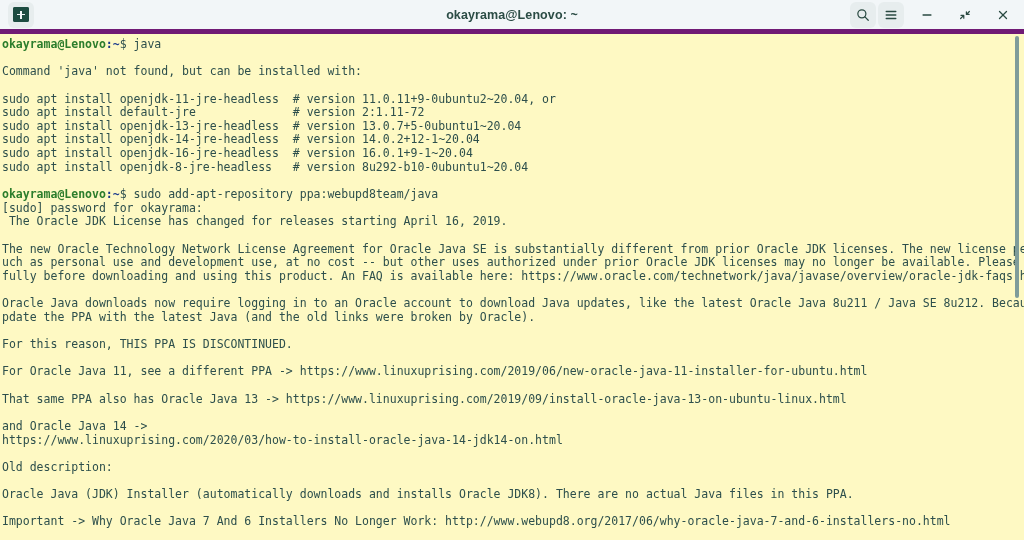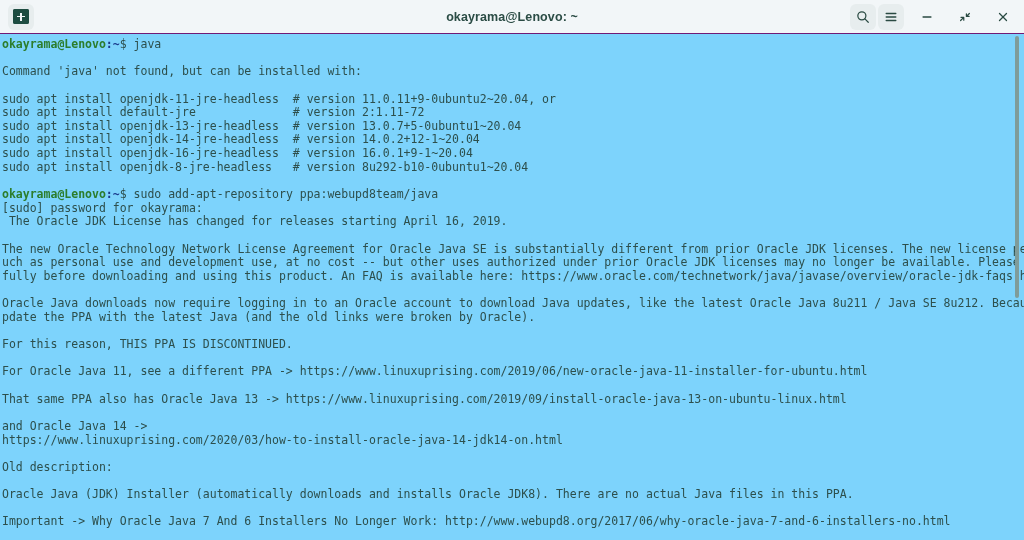--- a/index.html
+++ b/index.html
@@ -25,21 +25,21 @@
   
   .titlebar {
     height: 34px;
     min-height: 34px;
     background: #f2f6f8;
     display: flex;
     align-items: center;
     padding: 0 8px;
     box-sizing: border-box;
     position: relative;
-    border-bottom: 1px solid #701a75;
+    border-bottom: 5px solid #701a75;
     gap: 18px;
   }
   .tb-left, .tb-right {
     display: flex;
     align-items: center;
     gap: 4px;
   }
   .tb-right { margin-left: auto; gap: 2px; }
 
   .tb-btn {
@@ -85,21 +85,21 @@
     font-weight: 700;
     color: #2b4c45;
     pointer-events: none;
     letter-spacing: .1px;
   }
 
   
   .term {
     flex: 1;
     position: relative;
-    background: #7dd3fc;
+    background: #fef9c3;
     overflow: hidden;
     padding: 4px 0 0 2px;
     box-sizing: border-box;
   }
   .term-lines {
     font-family: "DejaVu Sans Mono", "Liberation Mono", monospace;
     font-size: 11.5px;
     line-height: 13.65px;
     color: #2d4f4c;
     white-space: pre;

